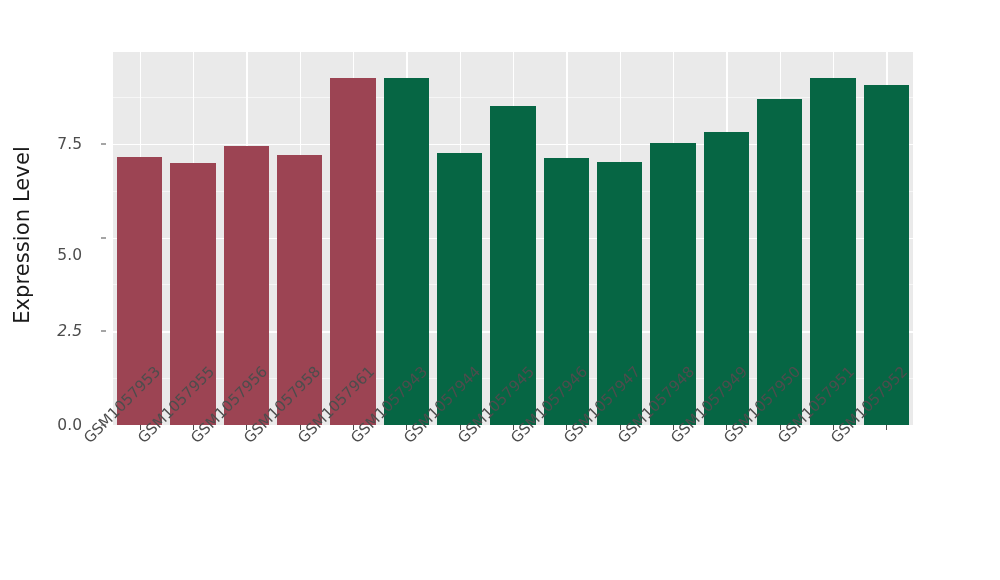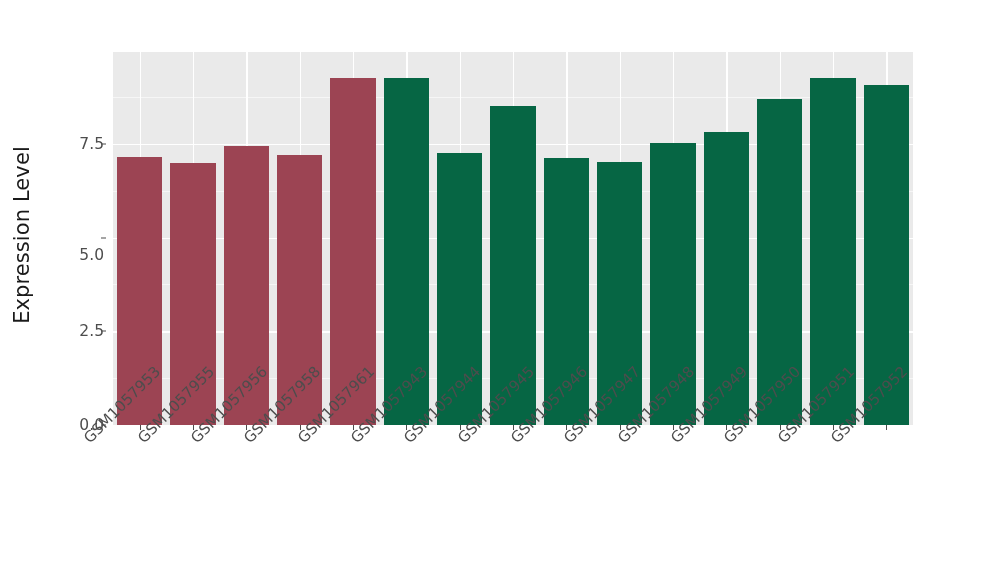--- a/index.html
+++ b/index.html
@@ -44,21 +44,21 @@
   
   #y-tick-labels {
     position: absolute;
     left: 46px;
     top: 0px;
     width: 60px;
     height: 580px;
   }
   .y-tick-label {
     position: absolute;
-    right: 2px;
+    right: 24px;
     transform: translateY(-50%);
     font-size: 15.5px;
     color: #4d4d4d;
     white-space: nowrap;
   }
   .y-tick-mark {
     position: absolute;
     right: 0px;
     width: 5px;
     height: 1px;
@@ -140,21 +140,21 @@
 
 <div id="root">
 
   <div id="y-axis-title">
     <span>Expression Level</span>
   </div>
 
   <div id="y-tick-labels">
       <div class="y-tick-label" style="top: 425px;">0.0</div>
       <div class="y-tick-mark" style="top: 425px;"></div>
-      <div class="y-tick-label" style="top: 331.281px;">2.5</div>
+      <div class="y-tick-label" style="top: 331.281px; font-style: italic;">2.5</div>
       <div class="y-tick-mark" style="top: 331.281px;"></div>
       <div class="y-tick-label" style="top: 237.563px; margin-top: 17px;">5.0</div>
       <div class="y-tick-mark" style="top: 237.563px;"></div>
       <div class="y-tick-label" style="top: 143.844px;">7.5</div>
       <div class="y-tick-mark" style="top: 143.844px;"></div>
     </div>
 
   <div id="panel">
       <div class="grid-minor" style="top: 326.141px;"></div>
       <div class="grid-minor" style="top: 232.422px;"></div>

